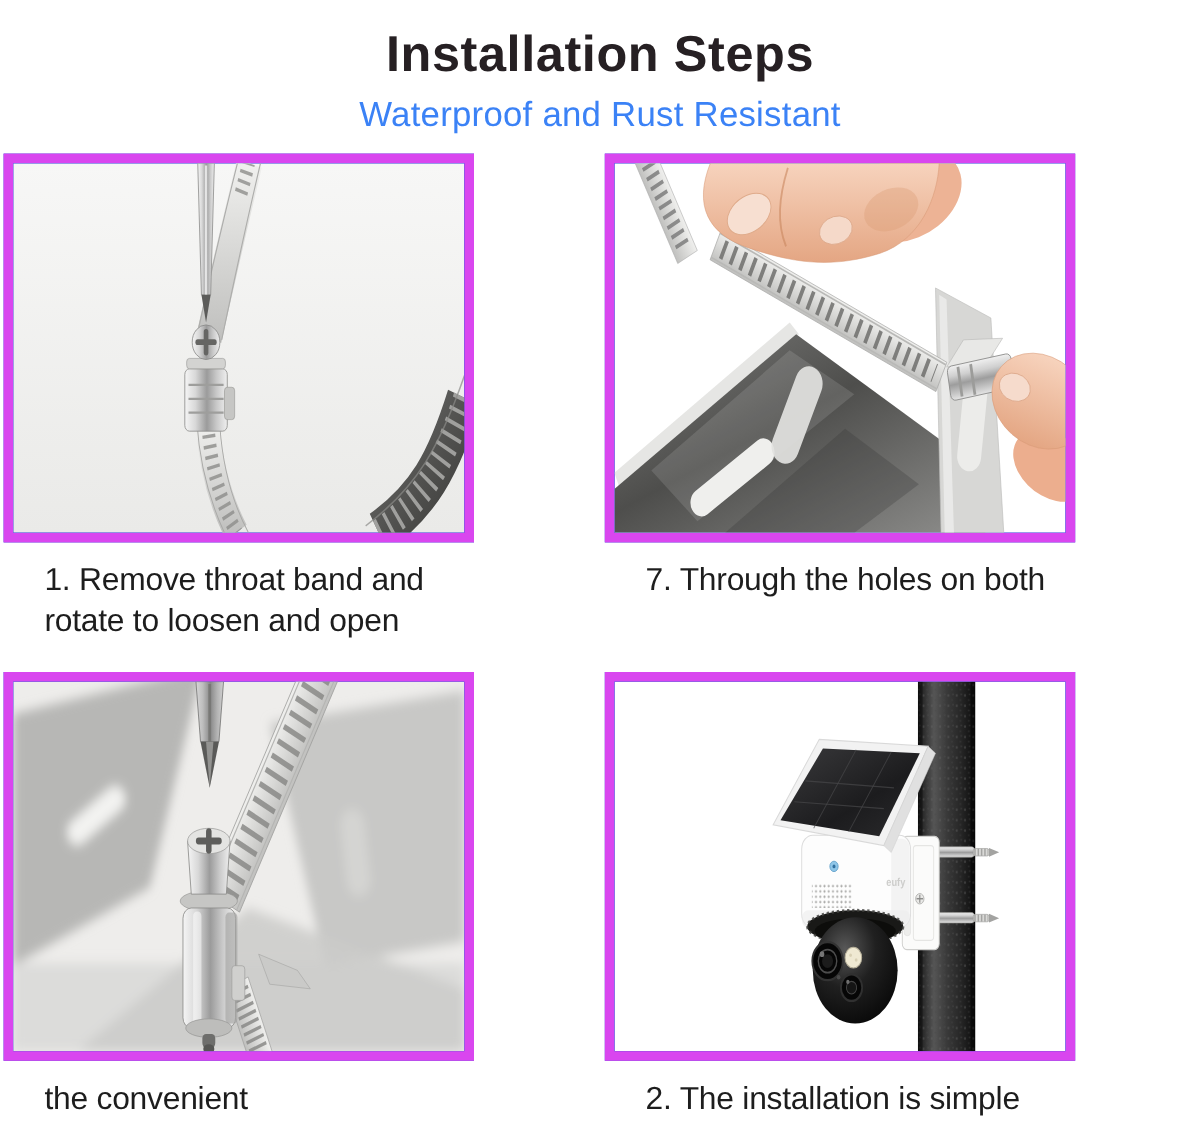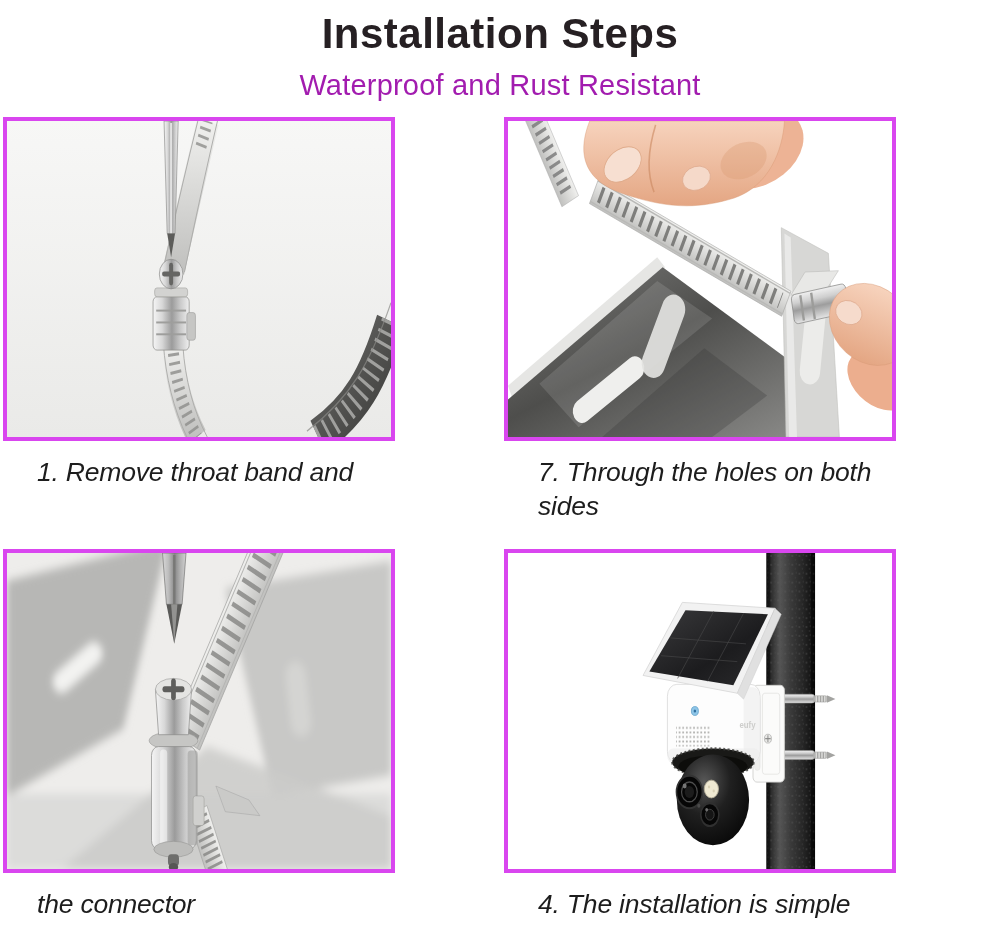--- a/index.html
+++ b/index.html
@@ -1,42 +1,42 @@
 <!DOCTYPE html>
 <html><head>
 <meta charset="utf-8">
 <style>
   html,body{margin:0;padding:0;}
   body{
     width:1000px;height:950px;background:#ffffff;overflow:hidden;
     font-family:"Liberation Sans",sans-serif;
   }
   .page{width:1000px;height:950px;}
-  header{text-align:center;padding-top:9px;}
+  header{text-align:center;padding-top:20px;}
   .title{
     margin:0;font-size:42px;line-height:50px;font-weight:700;
     color:#262023;letter-spacing:.5px;
   }
   .subtitle{
     margin:8px 0 0 0;font-size:29px;line-height:36px;font-weight:400;
-    color:#a21caf;letter-spacing:.2px;
+    color:#3b82f6;letter-spacing:.2px;
   }
   .grid{
     display:grid;grid-template-columns:493px 493px;column-gap:8px;
     padding:0 3px;margin-top:14px;
   }
   figure.step{margin:0;}
   .photo{
     width:392px;height:324px;box-sizing:border-box;
-    border:4px solid #d946ef;background:#1d4ed8;overflow:hidden;
+    border:8px solid #d946ef;background:#1d4ed8;overflow:hidden;
   }
   .photo svg{display:block;width:100%;height:100%;}
   figcaption{
     margin:14px 0 26px 34px;font-size:26.5px;line-height:34px;
-    color:#1d1d1d;letter-spacing:-.2px;font-style:italic;
+    color:#1d1d1d;letter-spacing:-.2px;
   }
   .cap-line{white-space:nowrap;}
 </style>
 </head>
 <body>
 
 <svg width="0" height="0" style="position:absolute">
   <defs>
     <linearGradient id="metalV" x1="0" y1="0" x2="1" y2="0">
       <stop offset="0" stop-color="#f5f5f5"></stop>
@@ -145,20 +145,21 @@
           </g>
           <g>
             <polygon points="200,0 218,0 214,114 204,114" fill="url(#metalV)" stroke="#8f8f8d" stroke-width=".8"></polygon>
             <line x1="209" y1="2" x2="209" y2="114" stroke="#fafafa" stroke-width="2.5" opacity=".75"></line>
             <polygon points="204,114 214,114 209,138" fill="#5c5c5a"></polygon>
           </g>
         </svg>
       </div>
       <figcaption>
         <div class="cap-line">1. Remove throat band and</div>
+        <div class="cap-line">rotate to loosen and open</div>
       </figcaption>
     </figure>
 
     <figure class="step">
       <div class="photo">
         <svg viewBox="0 0 489 320" preserveAspectRatio="none">
           <rect width="489" height="320" fill="#ffffff"></rect>
           <g>
             <polygon points="0,268 190,138 200,148 6,282" fill="#e6e6e4"></polygon>
             <polygon points="0,282 197,148 402,268 402,320 0,320" fill="url(#faceGrad)"></polygon>
@@ -207,21 +208,20 @@
             <polygon points="46,-7 60,0 46,7" fill="#2e2e2e"></polygon>
           </g>
           <g>
             <ellipse cx="0" cy="0" rx="54" ry="40" transform="translate(462,206) rotate(18)" fill="url(#skinGrad)" stroke="#d89a77" stroke-width=".5"></ellipse>
             <ellipse cx="0" cy="0" rx="17" ry="12" transform="translate(434,194) rotate(12)" fill="#f6dbcc" stroke="#dda88a" stroke-width=".8"></ellipse>
           </g>
         </svg>
       </div>
       <figcaption>
         <div class="cap-line">7. Through the holes on both</div>
-        <div class="cap-line">sides</div>
       </figcaption>
     </figure>
 
     <figure class="step">
       <div class="photo">
         <svg viewBox="0 0 489 320" preserveAspectRatio="none">
           <rect width="489" height="320" fill="#eeedeb"></rect>
           <g filter="url(#softblur)">
             <polygon points="0,28 205,-12 148,178 0,246" fill="#b7b7b5"></polygon>
             <polygon points="278,36 489,8 489,225 338,246" fill="#c8c8c6"></polygon>
@@ -264,21 +264,21 @@
           <g>
             <polygon points="198,0 228,0 223,52 203,52" fill="url(#metalV)" stroke="#7e7e7c" stroke-width=".8"></polygon>
             <polygon points="198,0 228,0 223,52 203,52" fill="#000000" opacity=".12"></polygon>
             <line x1="213" y1="2" x2="213" y2="52" stroke="#787876" stroke-width="3"></line>
             <polygon points="203,52 223,52 213,92" fill="#5a5a58"></polygon>
             <polygon points="209,52 217,52 213,92" fill="#939391"></polygon>
           </g>
         </svg>
       </div>
       <figcaption>
-        <div class="cap-line">the connector</div>
+        <div class="cap-line">the convenient</div>
       </figcaption>
     </figure>
 
     <figure class="step">
       <div class="photo">
         <svg viewBox="0 0 489 320" preserveAspectRatio="none">
           <rect width="489" height="320" fill="#ffffff"></rect>
           <g>
             <rect x="329" y="0" width="62" height="320" fill="url(#poleGrad)"></rect>
             <rect x="329" y="0" width="62" height="320" fill="url(#speck)" opacity=".45"></rect>
@@ -335,18 +335,18 @@
               <circle cx="262" cy="241" r="1.5" fill="#d8d0b4"></circle>
               <circle cx="257" cy="265" r="11.5" fill="#060606" stroke="#303030" stroke-width="2"></circle>
               <circle cx="257" cy="265" r="5.5" fill="#151515" stroke="#454545" stroke-width="1"></circle>
               <circle cx="253" cy="260" r="1.8" fill="#6f6f6f"></circle>
               <circle cx="243" cy="256" r="2" fill="#4a4a4a"></circle>
             </g>
           </g>
         </svg>
       </div>
       <figcaption>
-        <div class="cap-line">4. The installation is simple</div>
+        <div class="cap-line">2. The installation is simple</div>
       </figcaption>
     </figure>
 
   </section>
 </div>
 
 </body></html>

